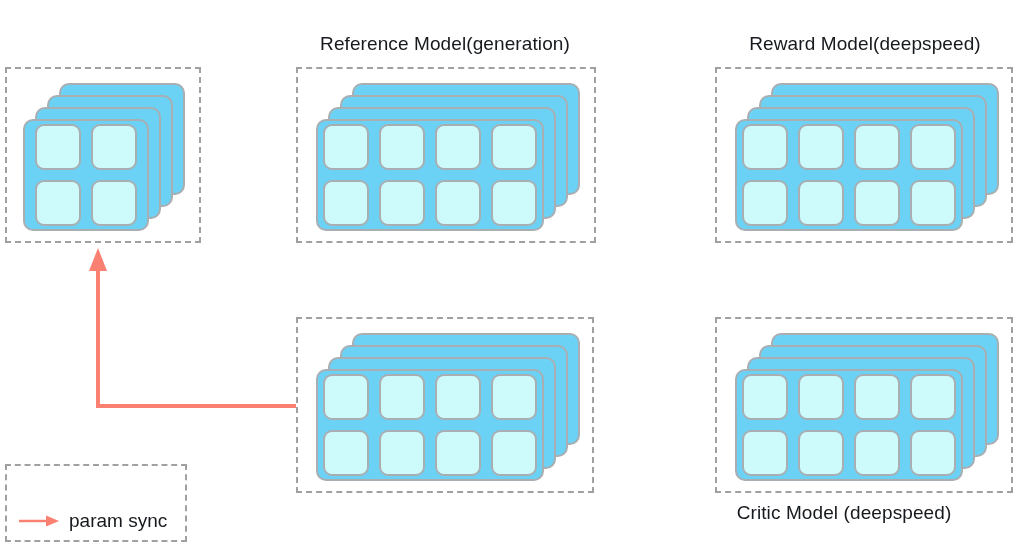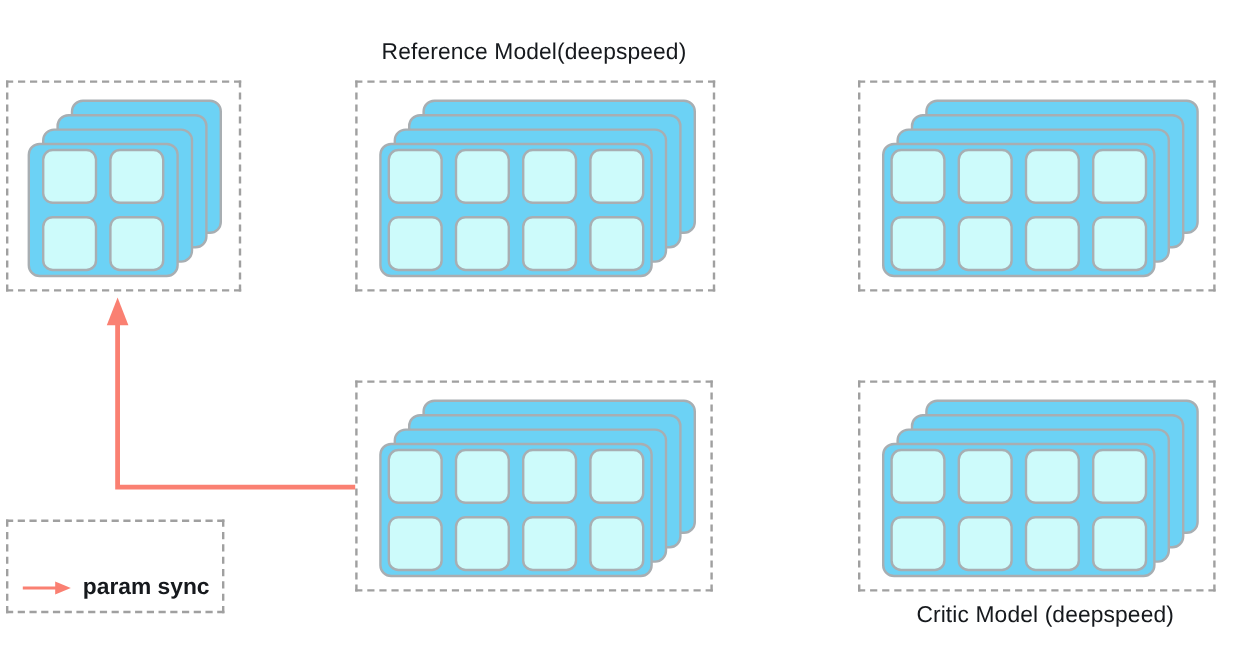--- a/index.html
+++ b/index.html
@@ -84,26 +84,25 @@
     top: 0;
     width: 1032px;
     height: 546px;
     pointer-events: none;
   }
 
   
   #legend {
     position: absolute;
     left: 5px;
-    top: 433px;
+    top: 464px;
     width: 182px;
     height: 78px;
     box-sizing: border-box;
     border: 2px dashed #a0a0a0;
-    font-weight: bold;
   }
   #legend-row {
     position: absolute;
     left: 10px;
     bottom: 8px;
     display: flex;
     align-items: center;
     gap: 8px;
   }
   #legend-label {
@@ -125,40 +124,41 @@
       <div class="card" style="left:12px; top:24px; width:126px; height:112px;"></div>
       <div class="card front grid-2x2" style="left:0px; top:36px; width:126px; height:112px;">
         <div class="chip"></div>
         <div class="chip"></div>
         <div class="chip"></div>
         <div class="chip"></div>
       </div>
     </div>
   </div>
 
-  <div class="caption" style="left:295px; top:31px; width:300px;">Reference Model(deepspeed)</div>
+  <div class="caption" style="left:295px; top:31px; width:300px;">Reference Model(generation)</div>
 
   <div class="group" style="left:296px; top:67px; width:300px; height:176px;">
     <div class="stack" style="left:18px; top:14px; width:266px; height:146px;">
       <div class="card" style="left:36px; top:0px; width:228px; height:112px;"></div>
       <div class="card" style="left:24px; top:12px; width:228px; height:112px;"></div>
       <div class="card" style="left:12px; top:24px; width:228px; height:112px;"></div>
       <div class="card front grid-4x2" style="left:0px; top:36px; width:228px; height:112px;">
         <div class="chip"></div>
         <div class="chip"></div>
         <div class="chip"></div>
         <div class="chip"></div>
         <div class="chip"></div>
         <div class="chip"></div>
         <div class="chip"></div>
         <div class="chip"></div>
       </div>
     </div>
   </div>
 
+  <div class="caption" style="left:715px; top:31px; width:300px;">Reward Model(deepspeed)</div>
 
   <div class="group" style="left:715px; top:67px; width:298px; height:176px;">
     <div class="stack" style="left:18px; top:14px; width:266px; height:146px;">
       <div class="card" style="left:36px; top:0px; width:228px; height:112px;"></div>
       <div class="card" style="left:24px; top:12px; width:228px; height:112px;"></div>
       <div class="card" style="left:12px; top:24px; width:228px; height:112px;"></div>
       <div class="card front grid-4x2" style="left:0px; top:36px; width:228px; height:112px;">
         <div class="chip"></div>
         <div class="chip"></div>
         <div class="chip"></div>
@@ -201,21 +201,21 @@
         <div class="chip"></div>
         <div class="chip"></div>
         <div class="chip"></div>
         <div class="chip"></div>
         <div class="chip"></div>
         <div class="chip"></div>
       </div>
     </div>
   </div>
 
-  <div class="caption" style="left:722px; top:500px; width:298px;">Critic Model (deepspeed)</div>
+  <div class="caption" style="left:695px; top:500px; width:298px;">Critic Model (deepspeed)</div>
 
   <svg id="connector" viewBox="0 0 1032 546" xmlns="http://www.w3.org/2000/svg">
     <path d="M 296 406 L 98 406 L 98 268" fill="none" stroke="#fa8072" stroke-width="4" stroke-linecap="butt" stroke-linejoin="miter"></path>
     <polygon points="98,248 89,271 107,271" fill="#fa8072"></polygon>
   </svg>
 
   <div id="legend">
     <div id="legend-row">
       <svg width="44" height="16" viewBox="0 0 44 16">
         <line x1="2" y1="8" x2="32" y2="8" stroke="#fa8072" stroke-width="2.5"></line>

